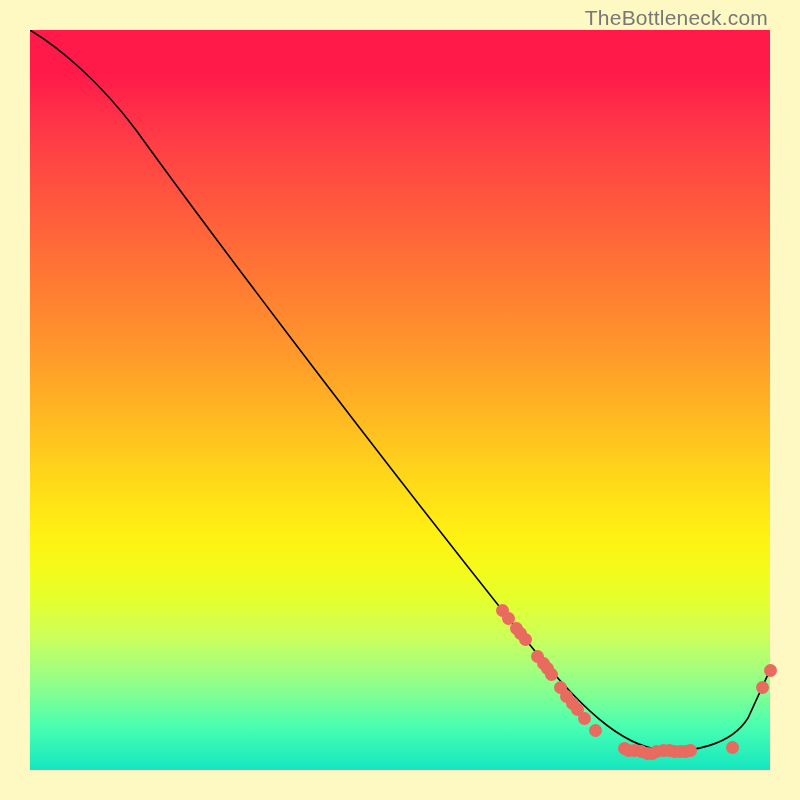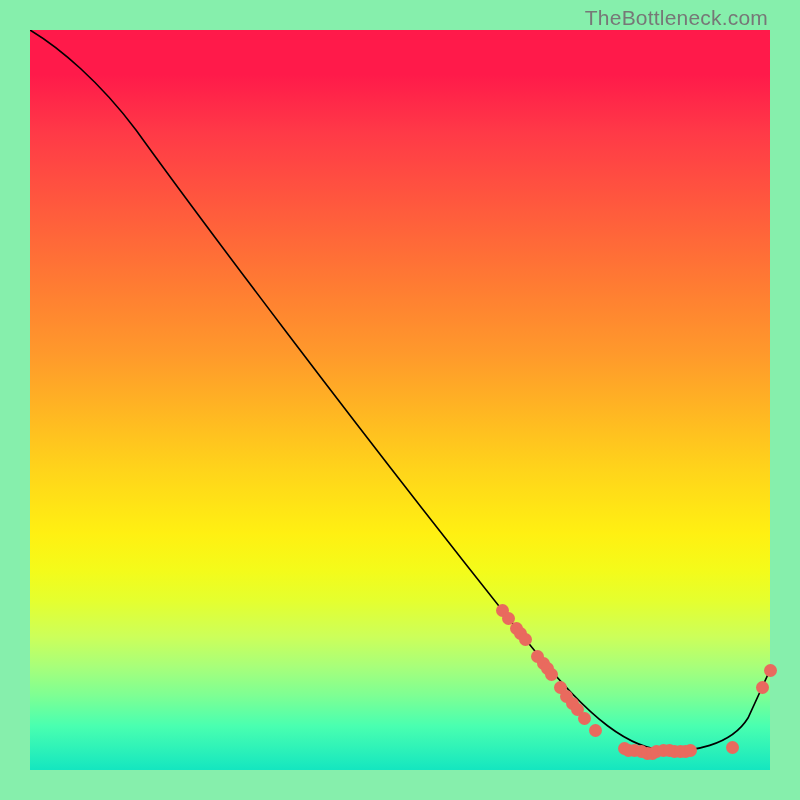--- a/index.html
+++ b/index.html
@@ -8,21 +8,21 @@
     width: 800px;
     height: 800px;
     background: #000;
     overflow: hidden;
     font-family: Arial, Helvetica, sans-serif;
   }
   .frame {
     position: relative;
     width: 800px;
     height: 800px;
-    background: #86efac;
+    background: #fef9c3;
   }
   .plot {
     position: absolute;
     left: 30px;
     top: 30px;
     width: 740px;
     height: 740px;
     background: linear-gradient(
       to bottom,
       #ff1a4a 0%,

